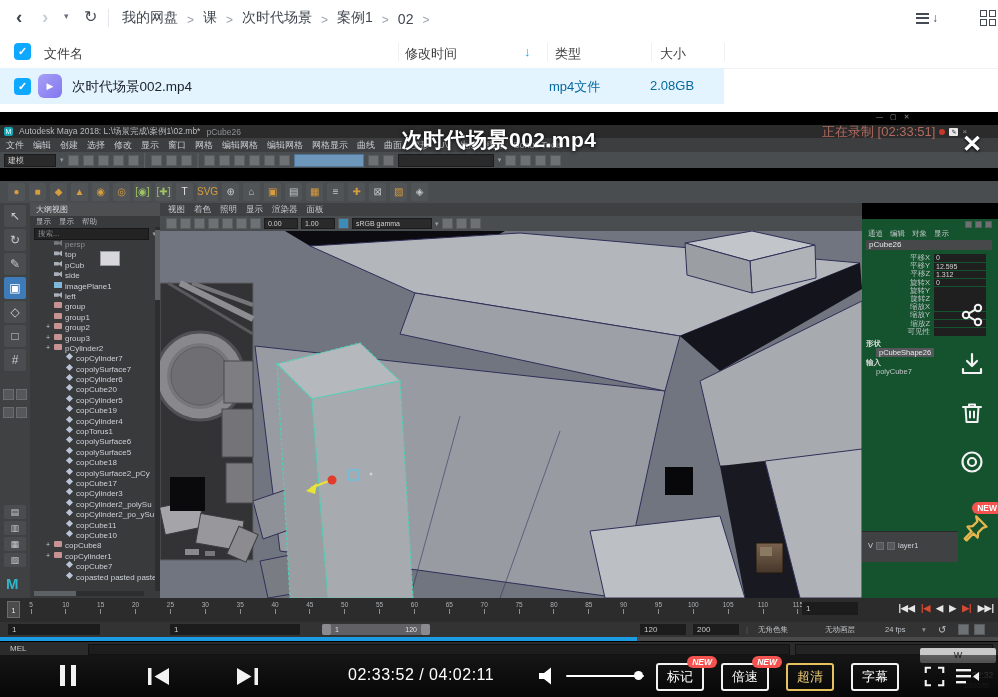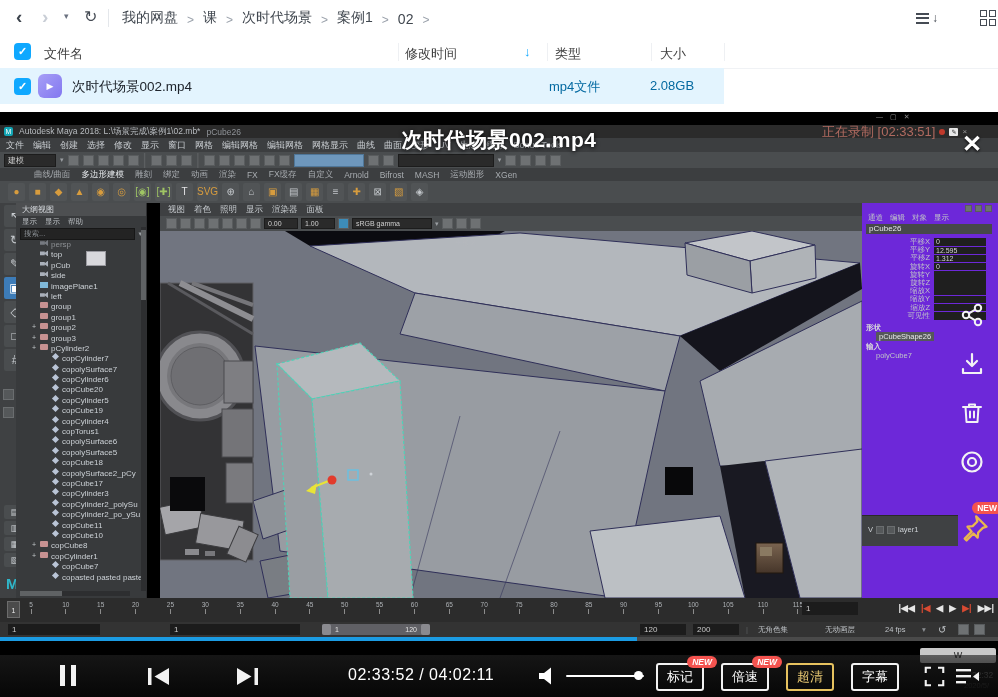--- a/index.html
+++ b/index.html
@@ -49,21 +49,21 @@
   .sfield{height:11px;background:#2a2a2a;border:1px solid #1c1c1c;font-size:8px;color:#cfcfcf;
           line-height:11px;padding:0 3px;box-sizing:content-box}
   .mainrow{position:absolute;left:0;top:91px;width:998px;height:395px}
   
   .toolbox{position:absolute;left:0;top:0;width:30px;height:395px;background:#3f4143;border-right:1px solid #2e2f31}
   .tbi{width:22px;height:22px;margin:2px auto;color:#c8ccd0;font-size:12px;line-height:22px;text-align:center;
        background:#4a4d4f;border-radius:2px}
   .tbi.on{background:#3d7cb8;color:#fff}
   .tbs{width:9px;height:9px;display:inline-block;background:#55585a;border:1px solid #6a6d6f;margin:1px}
   
-  .outliner{position:absolute;left:16px;top:0;width:130px;height:395px;background:#383a3c;overflow:hidden;
+  .outliner{position:absolute;left:30px;top:0;width:130px;height:395px;background:#383a3c;overflow:hidden;
             border-right:1px solid #2e2f31}
   .otitle{height:12px;background:#4d4f51;font-size:8px;color:#d6dade;padding:1px 0 0 6px}
   .omenus{height:11px;display:flex;gap:8px;font-size:7.5px;color:#b9bdc1;padding-left:6px;align-items:center}
   .osearch{height:13px;display:flex;align-items:center;gap:3px;padding:0 4px}
   .osearch .box{flex:1;height:10px;background:#232323;border:1px solid #171717;color:#8b9095;
                 font-size:7.5px;line-height:10px;padding-left:3px}
   .orow{display:flex;align-items:flex-start;height:10.4px;padding-left:14px;font-size:8px;color:#ccd1d6;white-space:nowrap}
   .orow.child{padding-left:26px}
   .orow.dim{opacity:.55}
   .opre{width:8px;flex:none;font-size:7px;line-height:7px;text-align:center;color:#c2c6ca;margin-right:2px}
@@ -77,21 +77,21 @@
   .oscroll i{display:block;width:5px;height:70px;background:#5f6264;margin-top:3px}
   .swatch{position:absolute;left:70px;top:48px;width:18px;height:13px;background:#d8d8dc;border:1px solid #9a9aa0;z-index:5}
   .ohscroll{position:absolute;left:4px;bottom:2px;width:110px;height:5px;background:#2d2e30}
   .ohscroll i{display:block;width:42px;height:5px;background:#5f6264}
   
   .viewport{position:absolute;left:160px;top:0;width:702px;height:395px;background:#717580;overflow:hidden}
   .vpmenus{height:13px;background:#3e4042;display:flex;gap:9px;font-size:8.5px;color:#c5c9cd;
            align-items:center;padding-left:8px}
   .vpicons{height:15px;background:#4a4d4f;display:flex;gap:3px;align-items:center;padding-left:6px}
   
-  .cbox{position:absolute;left:862px;top:0;width:136px;height:395px;background:#6d28d9;font-size:7.5px;color:#c0c4c8}
+  .cbox{position:absolute;left:862px;top:16px;width:136px;height:395px;background:#14532d;font-size:7.5px;color:#c0c4c8}
   .cbmenus{position:absolute;left:6px;top:10px;display:flex;gap:7px}
   .cbobj{position:absolute;left:4px;top:21px;width:126px;height:10px;background:#46484a;color:#e8e8ea;
          font-size:8px;line-height:10px;padding-left:3px;box-sizing:border-box}
   .crow{display:flex;align-items:center;height:8.2px}
   .clab{width:68px;text-align:right;padding-right:4px;flex:none}
   .cval{width:50px;height:7.5px;background:#1f1f1f;color:#d4d4d4;font-size:7px;line-height:7.5px;padding-left:2px}
   .cbsec{font-weight:bold;color:#d8d8da}
   .cbitem{background:#55585a;color:#e8e8ea;padding:0 3px;display:inline-block}
   .layers{position:absolute;left:0px;top:312px;width:96px;height:30px;background:#3f4143;border-top:1px solid #2a2a2a}
   .lrow{display:flex;align-items:center;gap:3px;padding:9px 0 0 6px;font-size:7.5px;color:#cfd3d7}
@@ -276,37 +276,20 @@
       <span class="sbox"></span>
         <span class="sbox"></span>
       <span class="sfield" style="width:88px"></span>
       <span style="font-size:7px;color:#9a9ea2">▾</span>
       <span class="sbox"></span>
         <span class="sbox"></span>
         <span class="sbox"></span>
         <span class="sbox"></span>
     </div>
 
-    <div class="mrow mshelftabs">
-
-    <span>曲线/曲面</span>
-        <span class="on">多边形建模</span>
-        <span>雕刻</span>
-        <span>绑定</span>
-        <span>动画</span>
-        <span>渲染</span>
-        <span>FX</span>
-        <span>FX缓存</span>
-        <span>自定义</span>
-        <span>Arnold</span>
-        <span>Bifrost</span>
-        <span>MASH</span>
-        <span>运动图形</span>
-        <span>XGen</span>
-      </div>
 
     <div class="mrow mshelf">
 
     <span class="shico" style="color: rgb(215, 156, 62);">●</span>
         <span class="shico" style="color: rgb(215, 156, 62);">■</span>
         <span class="shico" style="color: rgb(215, 156, 62);">◆</span>
         <span class="shico" style="color: rgb(215, 156, 62);">▲</span>
         <span class="shico" style="color: rgb(215, 156, 62);">◉</span>
         <span class="shico" style="color: rgb(215, 156, 62);">◎</span>
         <span class="shico" style="color: rgb(159, 196, 100);">[◉]</span>
@@ -798,20 +781,25 @@
       <div class="rddl" style="left:746px;color:#5c5f61">|</div>
       <div class="rddl" style="left:758px">无角色集</div>
       <div class="rddl" style="left:825px">无动画层</div>
       <div class="rddl" style="left:885px">24 fps</div>
       <div class="rddl" style="left:922px;color:#8a8e92">▾</div>
       <div class="rddl" style="left:938px;font-size:10px">↺</div>
       <span class="sbox" style="position:absolute;left:958px;top:2px"></span>
       <span class="sbox" style="position:absolute;left:974px;top:2px"></span>
     </div>
 
+    <div class="melrow">
+      <span class="abs" style="left:10px;top:2px;font-size:8px;color:#c8c8c8">MEL</span>
+      <div class="melbox" style="left:88px;width:700px"></div>
+      <div class="melbox" style="left:795px;width:196px;background:#242424"></div>
+    </div>
 
     <div class="helpbg"></div>
   </div>
 
   <div class="vtitle">次时代场景002.mp4</div>
   <div class="vclose">✕</div>
 
   <div class="actionbar">
     <div class="act">
       <svg width="26" height="26" viewBox="0 0 26 26">

